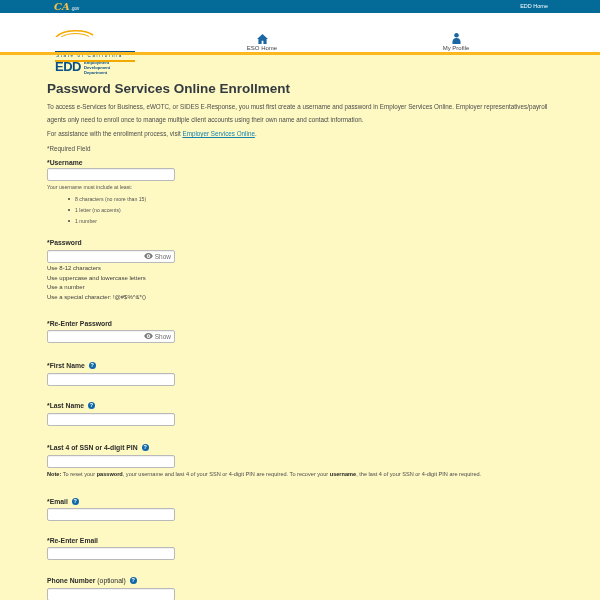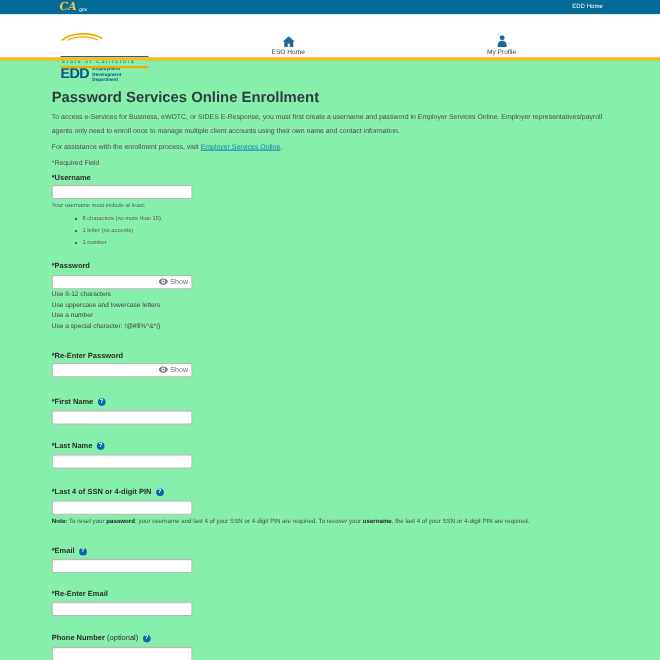--- a/index.html
+++ b/index.html
@@ -1,18 +1,18 @@
 <!DOCTYPE html>
 <html><head>
 <meta charset="utf-8">
 <style>
   * { margin:0; padding:0; box-sizing:border-box; }
   html,body { background:#ffffff; }
   body { font-family:"Liberation Sans", sans-serif; }
-  .page { position:relative; width:600px; height:600px; background:#86efac; overflow:hidden;padding-left:36px; }
+  .page { position:relative; width:600px; height:600px; background:#fef9c3; overflow:hidden;padding-left:36px; }
 
   
   .utilbar { position:absolute; left:0; top:0; width:600px; height:13px; background:#046B99; }
   .ca-logo { position:absolute; left:54px; top:0px; height:13px; display:flex; align-items:center; cursor:pointer; }
   .ca-script { font-family:"DejaVu Serif", serif; font-style:italic; font-weight:bold; font-size:10px; color:#F7C14B; line-height:10px; }
   .ca-gov { font-size:4.5px; color:#ffffff; margin-left:1px; margin-top:3px; }
   .edd-home-link { position:absolute; right:52px; top:3px; font-size:5.5px; color:#ffffff; cursor:pointer; }
 
   
   .header { position:absolute; left:0; top:13px; width:600px; height:40px; background:#ffffff; }

